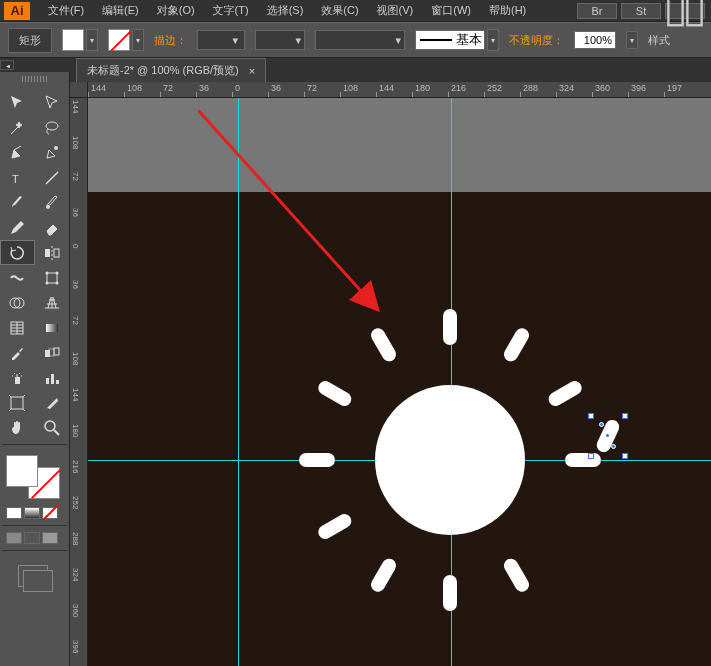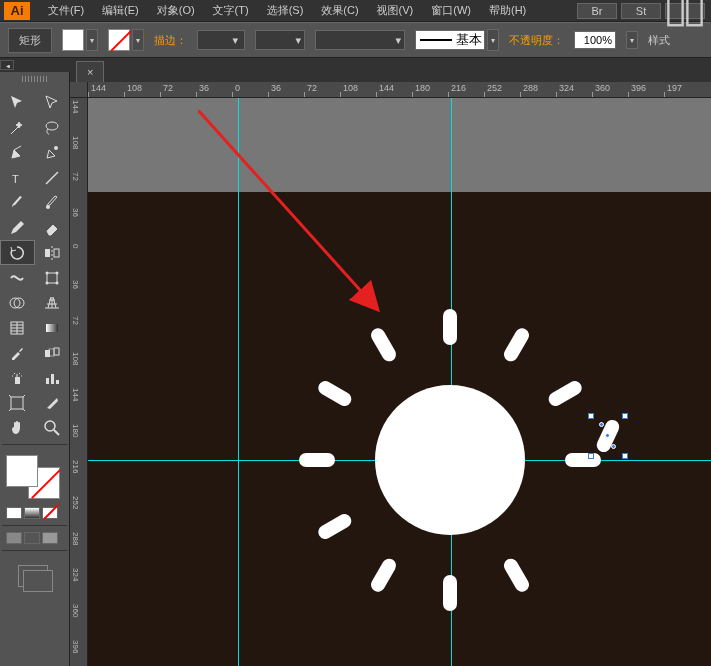--- a/index.html
+++ b/index.html
@@ -114,20 +114,21 @@
   <span class="lbl">不透明度：</span>
   <input class="opacity-fld" value="100%" style="">
   <div class="mini-dd" style="height:18px"></div>
   <span>样式</span>
 </div>
 
 <div class="dropdown-btn"></div>
 
 <div class="tabbar">
   <div class="tab">
+    <span>未标题-2* @ 100% (RGB/预览)</span>
     <span class="tab-close">×</span>
   </div>
 </div>
 
 <div class="ruler-corner"></div>
 <div class="ruler-h" id="rh">
     <span class="tick" style="left: 3px; top: 1px;">144</span>
     <div style="position: absolute; top: 10px; width: 1px; height: 6px; background: rgb(153, 153, 153); left: 0px;"></div>
     <span class="tick" style="left: 39px; top: 1px;">108</span>
     <div style="position: absolute; top: 10px; width: 1px; height: 6px; background: rgb(153, 153, 153); left: 36px;"></div>

